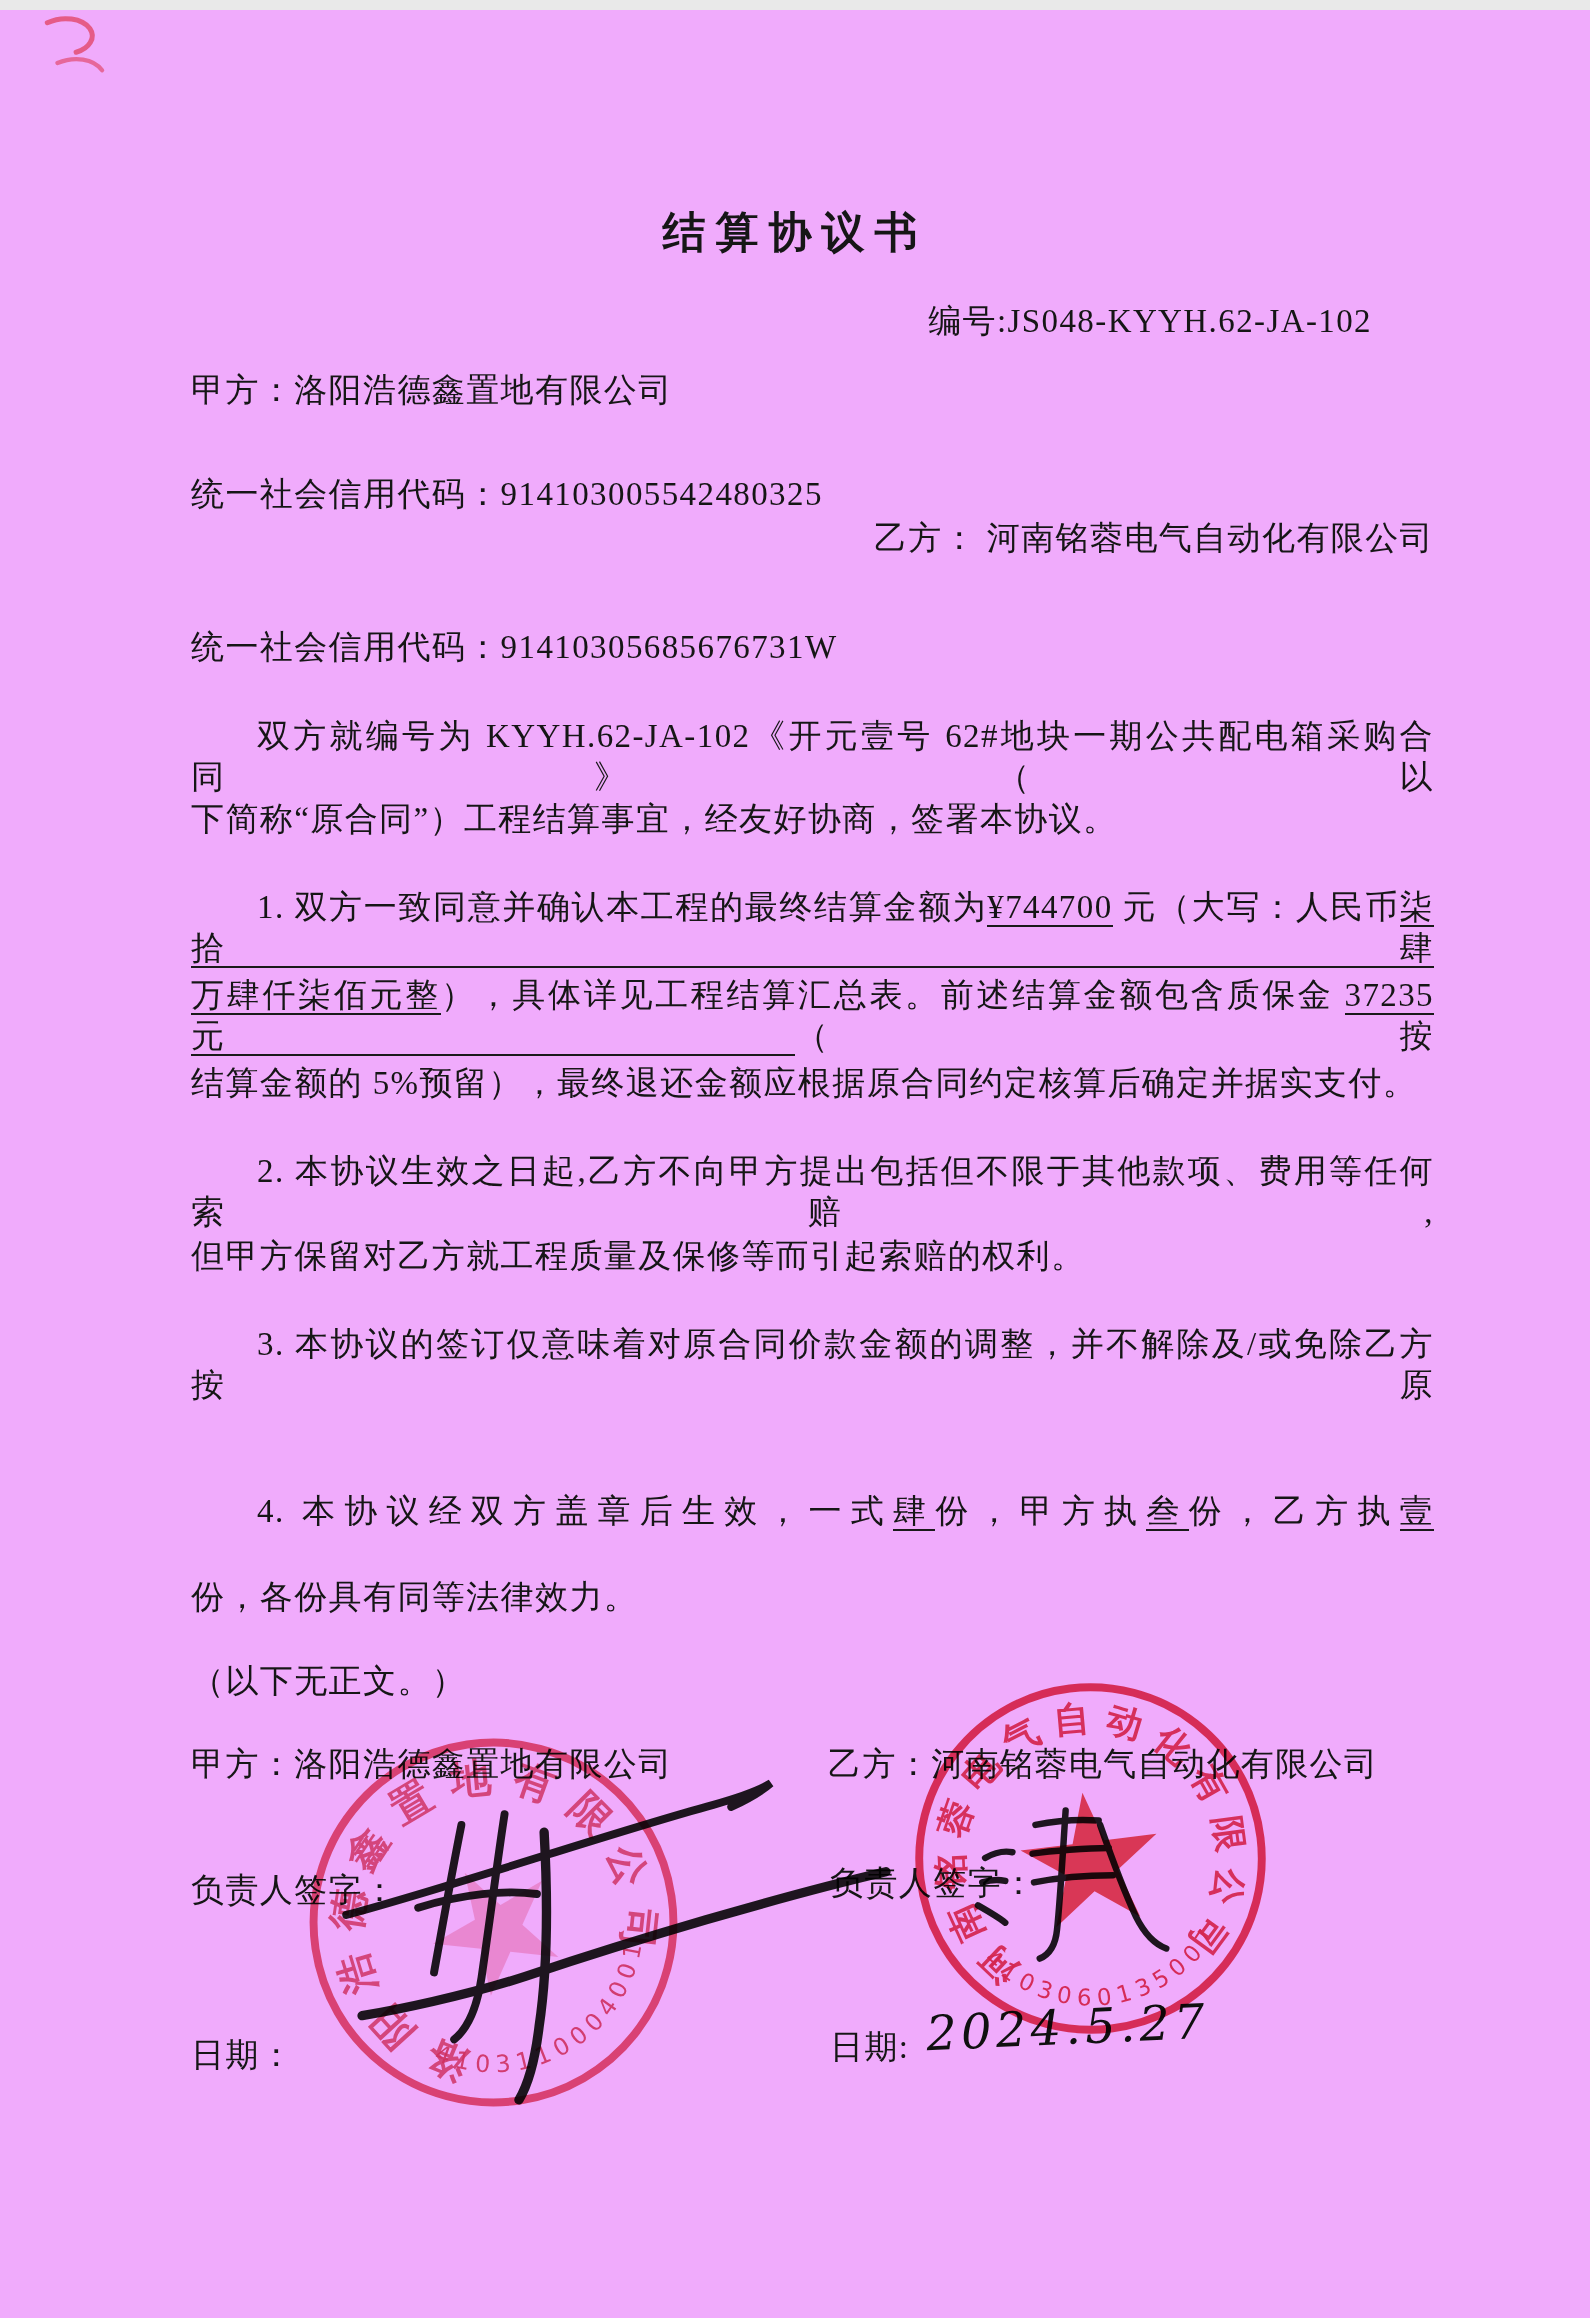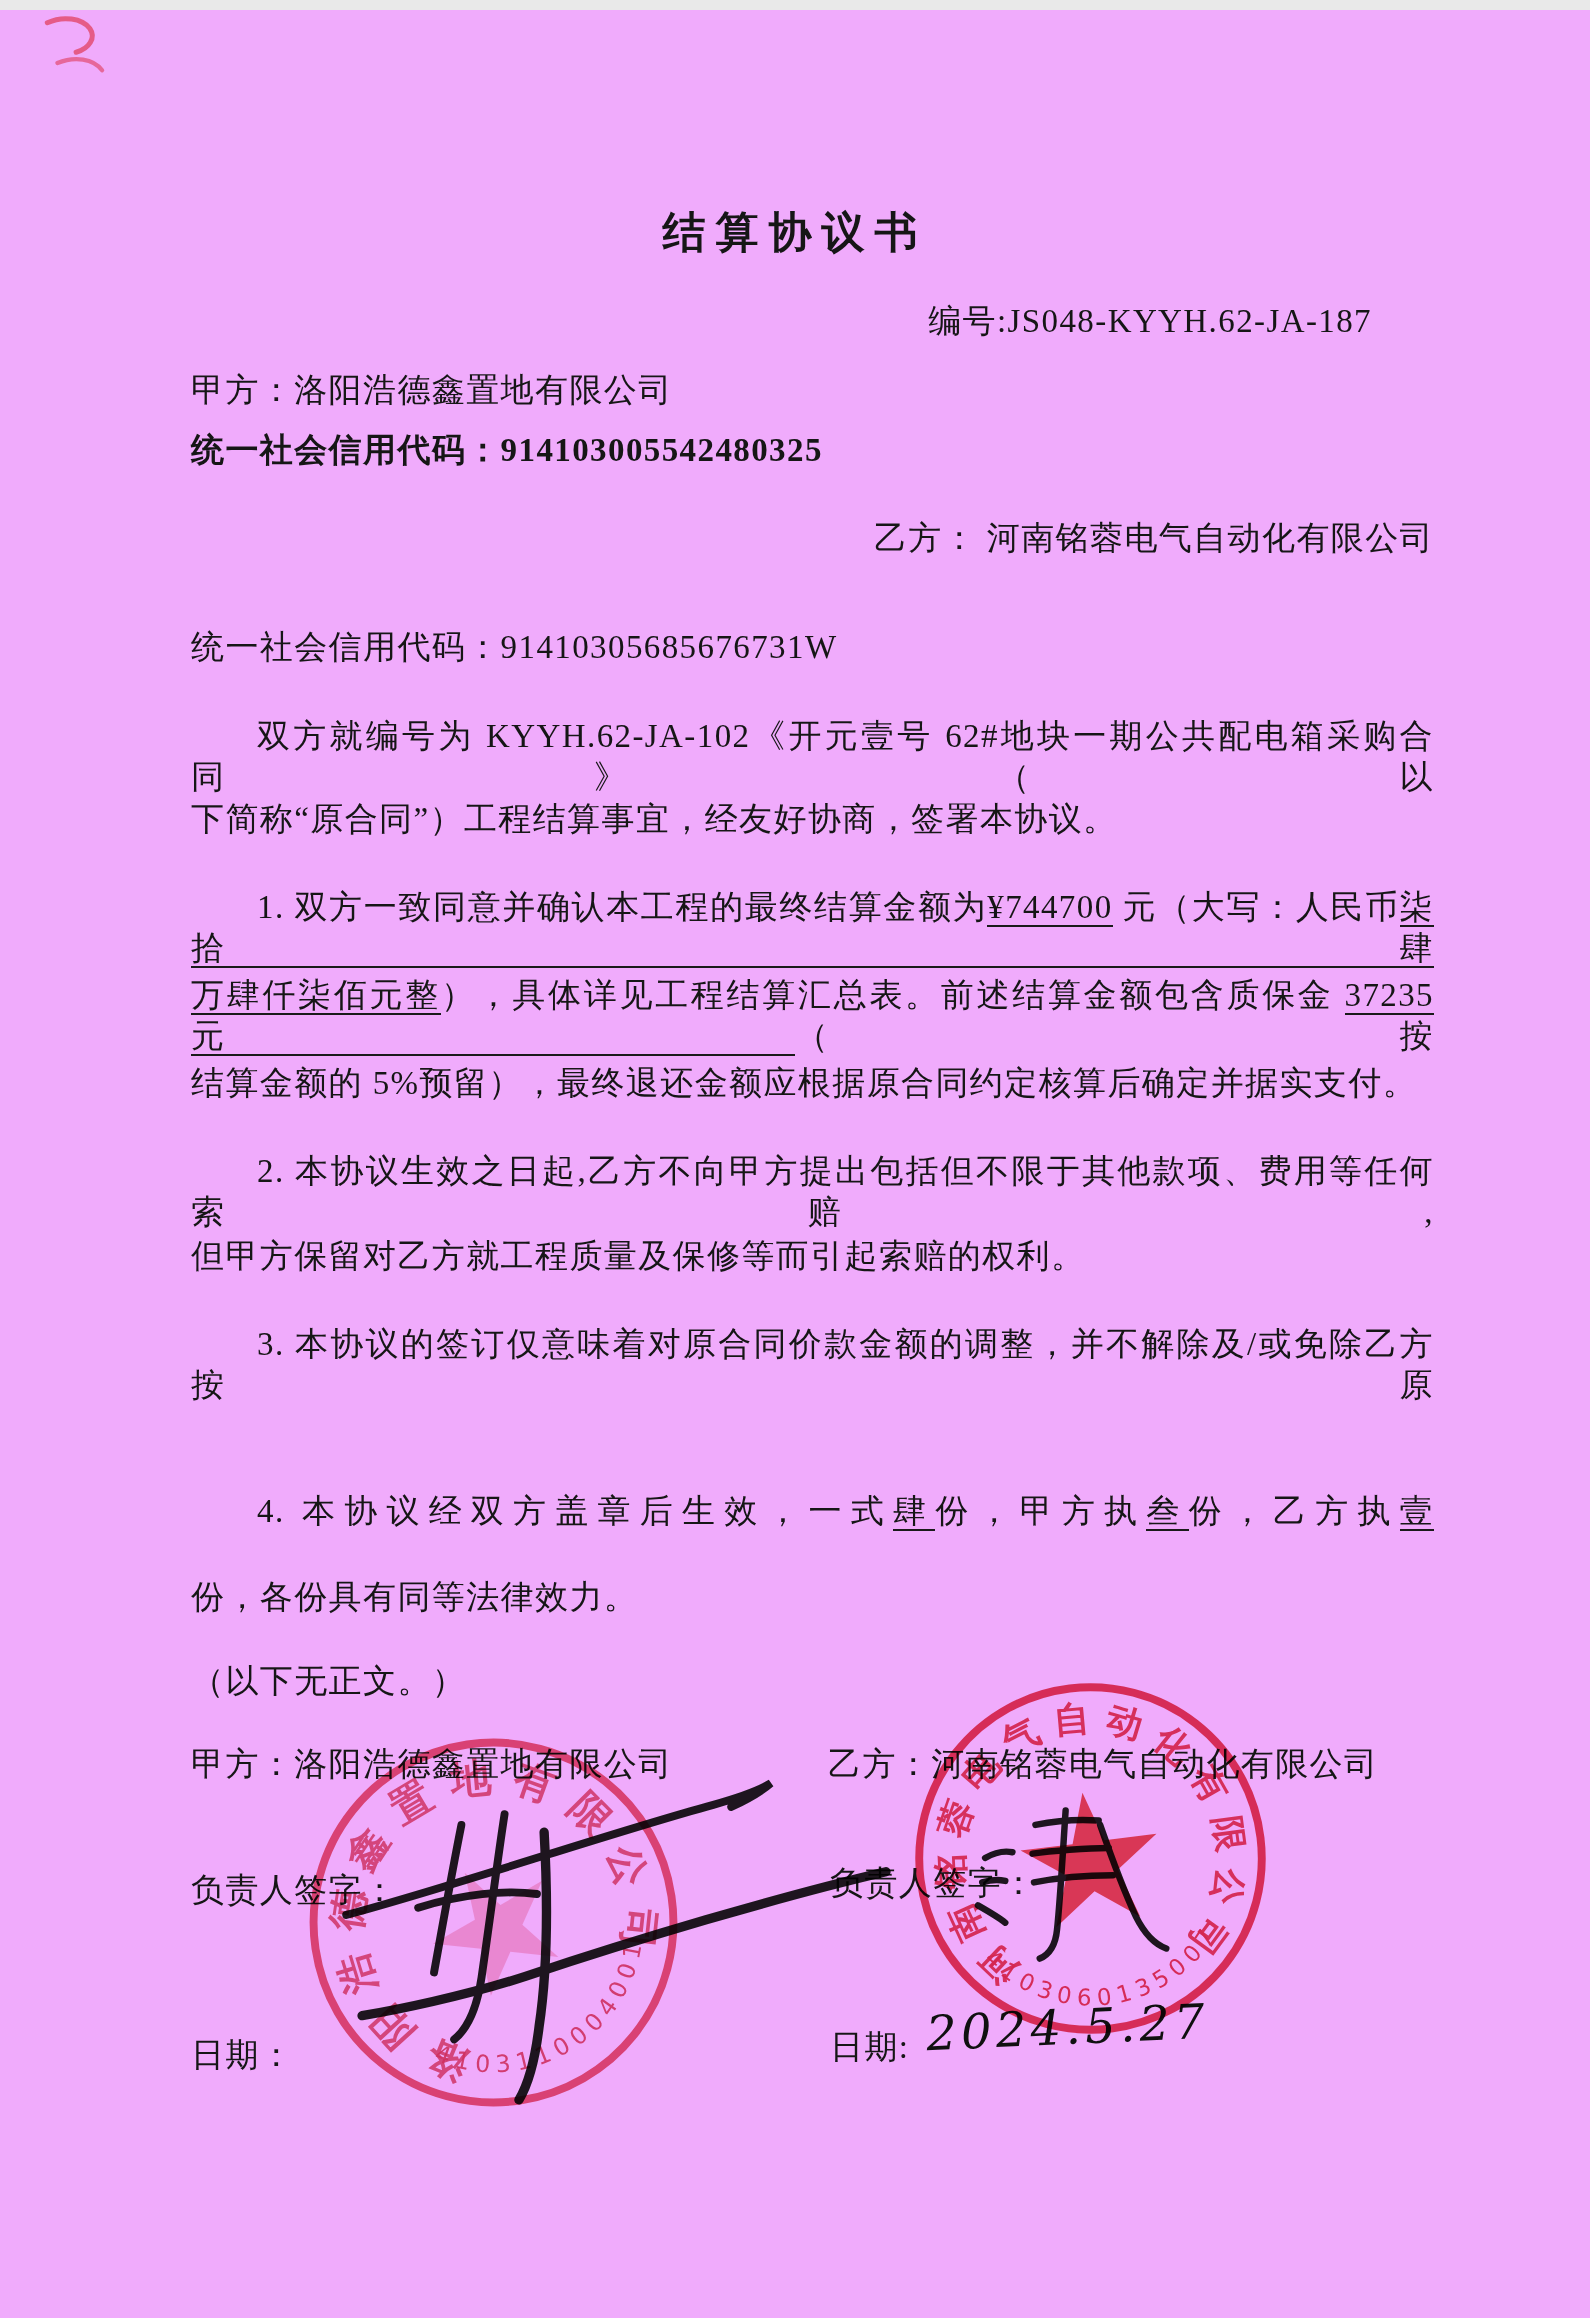--- a/index.html
+++ b/index.html
@@ -47,24 +47,24 @@
 
 <div class="page">
 
   <svg class="abs" style="left:20px;top:1.4px;" width="144" height="94" viewBox="0 0 200 130">
     <path d="M 38,16 C 60,6 86,10 97,24 C 106,37 96,52 78,57" fill="none" stroke="rgba(222,48,72,0.65)" stroke-width="7" stroke-linecap="round"></path>
     <path d="M 52,72 C 76,62 102,66 114,82" fill="none" stroke="rgba(222,48,72,0.55)" stroke-width="6" stroke-linecap="round"></path>
   </svg>
 
   <div class="line title" style="top:196px;">结算协议书</div>
 
-  <div class="line docnum" style="top:291px;">编号:JS048-KYYH.62-JA-187</div>
+  <div class="line docnum" style="top:291px;">编号:JS048-KYYH.62-JA-102</div>
 
   <div class="line" style="top:360px;">甲方：洛阳浩德鑫置地有限公司</div>
-  <div class="line" style="top:420px;font-weight:bold;">统一社会信用代码：914103005542480325</div>
+  <div class="line" style="top:464px;">统一社会信用代码：914103005542480325</div>
   <div class="line" style="top:508px;text-align:right;">乙方： 河南铭蓉电气自动化有限公司</div>
   <div class="line" style="top:617px;">统一社会信用代码：91410305685676731W</div>
 
   <div class="line fill ind" style="top:706px;">双方就编号为 KYYH.62-JA-102《开元壹号 62#地块一期公共配电箱采购合同》（以</div>
   <div class="line wrapline" style="top:789px;">下简称“原合同”）工程结算事宜，经友好协商，签署本协议。</div>
 
   <div class="line fill ind" style="top:877px;"><span>1. 双方一致同意并确认本工程的最终结算金额为</span><span class="u">¥744700</span><span> 元（大写：人民币</span><span class="u">柒拾肆</span></div>
   <div class="line fill" style="top:965px;"><span class="u">万肆仟柒佰元整</span><span>），具体详见工程结算汇总表。前述结算金额包含质保金 </span><span class="u">37235 元</span><span>（按</span></div>
   <div class="line wrapline" style="top:1053px;">结算金额的 5%预留），最终退还金额应根据原合同约定核算后确定并据实支付。</div>
 

